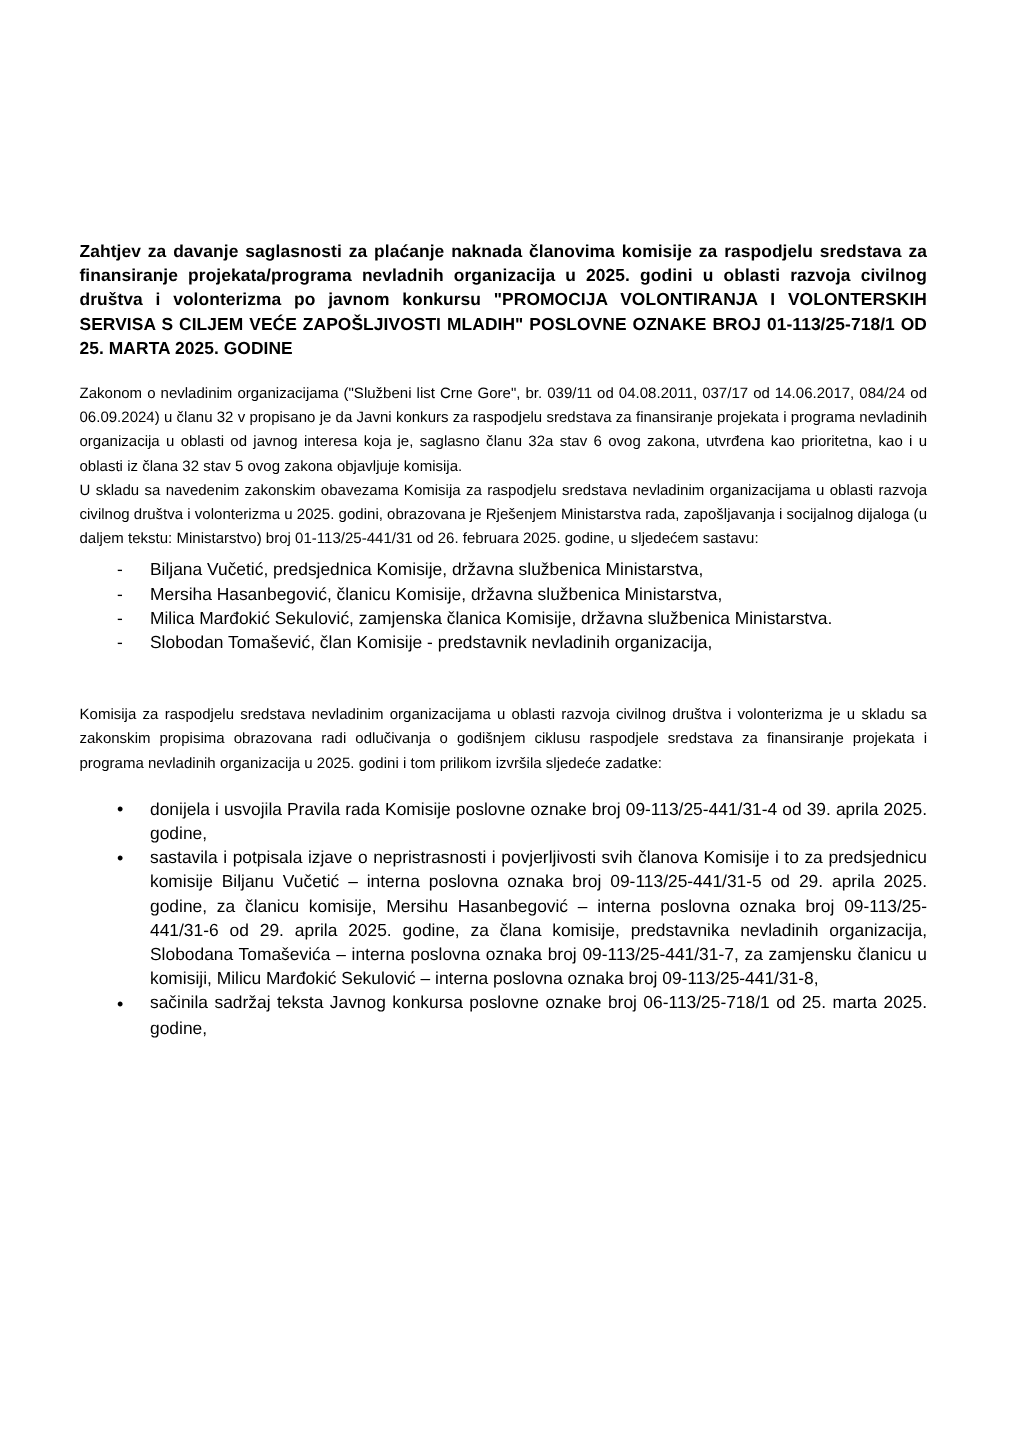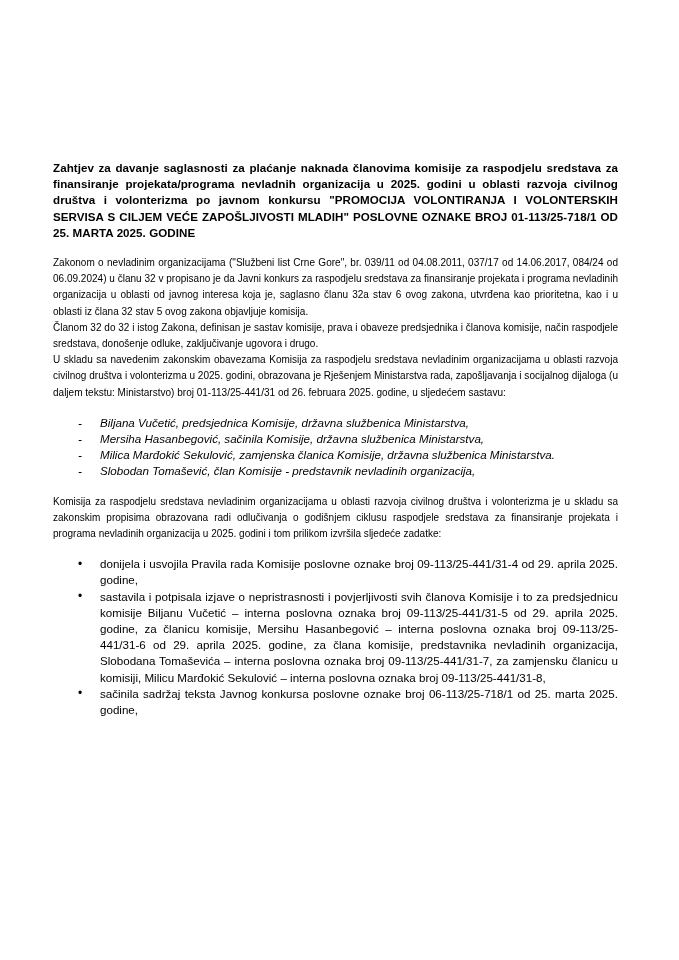--- a/index.html
+++ b/index.html
@@ -42,29 +42,28 @@
     text-align-last: left;
     margin: 0;
     letter-spacing: 0.01px;
   }
 
   .para + .para {
     margin-top: 0;
   }
 
   .gap-before {
-    margin-top: 14px;
+    margin-top: 32px;
   }
 
   
   .dash-list {
     list-style: none;
-    margin: 14px 0 0 0;
+    margin: 4px 0 0 0;
     padding: 0;
-    font-style: italic;
   }
   .dash-list > li {
     position: relative;
     padding-left: 47px;
     font-size: 11.6px;
     line-height: 16.2px;
     text-align: left;
   }
   .dash-list > li::before {
     content: "-";
@@ -98,32 +97,31 @@
 </style>
 </head>
 <body>
 
 <div class="page">
 
   <h1 class="doc-title">Zahtjev za davanje saglasnosti za plaćanje naknada članovima komisije za raspodjelu sredstava za finansiranje projekata/programa nevladnih organizacija u 2025. godini u oblasti razvoja civilnog društva i volonterizma po javnom konkursu "PROMOCIJA VOLONTIRANJA I VOLONTERSKIH SERVISA S CILJEM VEĆE ZAPOŠLJIVOSTI MLADIH" POSLOVNE OZNAKE BROJ 01-113/25-718/1 OD 25. MARTA 2025. GODINE</h1>
 
   <p class="para">Zakonom o nevladinim organizacijama ("Službeni list Crne Gore", br. 039/11 od 04.08.2011, 037/17 od 14.06.2017, 084/24 od 06.09.2024) u članu 32 v propisano je da Javni konkurs za raspodjelu sredstava za finansiranje projekata i programa nevladinih organizacija u oblasti od javnog interesa koja je, saglasno članu 32a stav 6 ovog zakona, utvrđena kao prioritetna, kao i u oblasti iz člana 32 stav 5 ovog zakona objavljuje komisija.</p>
 
-  <p class="para">Članom 32 do 32 i istog Zakona, definisan je sastav komisije,  prava i obaveze predsjednika i članova komisije, način raspodjele sredstava, donošenje odluke, zaključivanje ugovora i drugo.</p>
 
   <p class="para gap-before">U skladu sa navedenim zakonskim obavezama Komisija za raspodjelu sredstava nevladinim organizacijama u oblasti razvoja civilnog društva i volonterizma u 2025. godini, obrazovana je Rješenjem Ministarstva rada, zapošljavanja i socijalnog dijaloga (u daljem tekstu: Ministarstvo) broj 01-113/25-441/31 od 26. februara 2025. godine, u sljedećem sastavu:</p>
 
   <ul class="dash-list">
     <li>Biljana Vučetić, predsjednica Komisije, državna službenica Ministarstva,</li>
-    <li>Mersiha Hasanbegović, sačinila Komisije, državna službenica Ministarstva,</li>
+    <li>Mersiha Hasanbegović, članicu Komisije, državna službenica Ministarstva,</li>
     <li>Milica Marđokić Sekulović, zamjenska članica Komisije, državna službenica Ministarstva.</li>
     <li>Slobodan Tomašević, član Komisije - predstavnik nevladinih organizacija,</li>
   </ul>
 
   <p class="para gap-before">Komisija za raspodjelu sredstava nevladinim organizacijama u oblasti razvoja civilnog društva i volonterizma je u skladu sa zakonskim propisima obrazovana radi odlučivanja o godišnjem ciklusu raspodjele sredstava za finansiranje projekata i programa nevladinih organizacija u 2025. godini i tom prilikom izvršila sljedeće zadatke:</p>
 
   <ul class="bullet-list">
-    <li>donijela i usvojila Pravila rada Komisije poslovne oznake broj 09-113/25-441/31-4 od 29. aprila 2025. godine,</li>
+    <li>donijela i usvojila Pravila rada Komisije poslovne oznake broj 09-113/25-441/31-4 od 39. aprila 2025. godine,</li>
     <li>sastavila i potpisala izjave o nepristrasnosti i povjerljivosti svih članova Komisije i to za predsjednicu komisije Biljanu Vučetić – interna poslovna oznaka broj 09-113/25-441/31-5 od 29. aprila 2025. godine, za članicu komisije, Mersihu Hasanbegović – interna poslovna oznaka broj 09-113/25-441/31-6 od 29. aprila 2025. godine, za člana komisije, predstavnika nevladinih organizacija, Slobodana Tomaševića – interna poslovna oznaka broj 09-113/25-441/31-7, za zamjensku članicu u komisiji, Milicu Marđokić Sekulović – interna poslovna oznaka broj 09-113/25-441/31-8,</li>
     <li>sačinila sadržaj teksta Javnog konkursa poslovne oznake broj 06-113/25-718/1 od 25. marta 2025. godine,</li>
   </ul>
 
 </div>
 
 </body></html>

